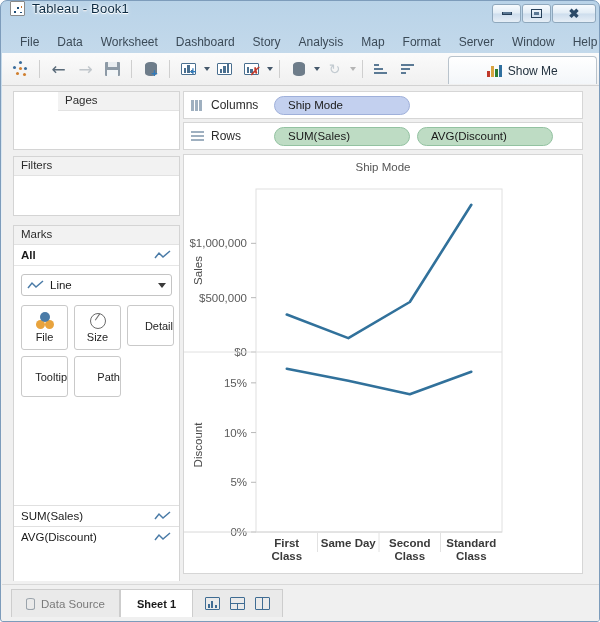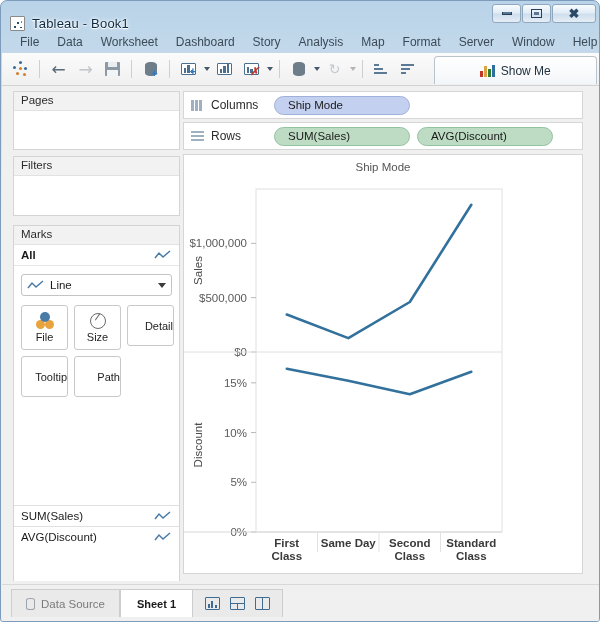--- a/index.html
+++ b/index.html
@@ -14,21 +14,21 @@
   .window {
     position: relative;
     width: 600px; height: 622px;
     background: linear-gradient(180deg,#b9d3e8 0%, #cfe0ee 18%, #e9f0f6 34%, #f2f2f2 46%, #f0f0f0 100%);
     border: 1px solid #7d9cbb;
     border-radius: 7px 7px 3px 3px;
     overflow: hidden;
   }
   .titlebar {
     position: absolute; left:0; top:0; width:600px; height:30px;
-    display:flex; align-items:flex-end;
+    display:flex; align-items:flex-start;
   }
   .title-ico {
     width:15px; height:15px; margin-left:9px; margin-right:7px;
     background:#fff; border:1px solid #8a8a8a; border-radius:1px;
     position:relative; flex:none;
   }
   .title-ico::before {
     content:""; position:absolute; left:2px; top:2px; right:2px; bottom:2px;
     background:
       radial-gradient(circle 1.1px at 2px 8px,#1f4e79 99%,transparent),
@@ -88,42 +88,42 @@
   .g-bars i{position:absolute;bottom:1px;width:2.4px;background:#4a6f8f;}
   .g-cyl{width:12px;height:14px;position:relative;}
   .g-cyl::before{content:"";position:absolute;inset:0;background:#6e7d8a;border-radius:5px/3px;}
   .g-plus{position:absolute;right:-1px;bottom:-1px;color:#2f7bbd;font-size:11px;font-weight:bold;line-height:8px;}
   .g-x{position:absolute;right:-1px;bottom:-1px;color:#c0392b;font-size:11px;font-weight:bold;line-height:8px;}
   .g-sort{width:15px;height:13px;position:relative;}
   .g-sort i{position:absolute;left:0;height:2px;background:#5b7a95;}
   .g-refresh{font-size:14px;color:#c3cbd1;}
 
   .showme {
-    position:absolute; right:3px; top:3px; width:163px; height:28px;
+    position:absolute; right:3px; top:3px; width:149px; height:28px;
     background:linear-gradient(180deg,#ffffff 0%,#f3f6f9 100%);
     border:1px solid #b9c3cc; border-bottom:none; border-radius:4px 4px 0 0;
     display:flex; align-items:center; justify-content:center; gap:6px;
   }
   .showme-ico{display:flex;align-items:flex-end;gap:1.4px;height:12px;}
   .showme-ico i{width:2.6px;display:block;}
   .showme-label{font-size:12px;color:#23323f;}
 
   
   .body { position:absolute; left:1px; top:85px; width:598px; height:497px; background:#f0f0f0; }
 
   
   .leftpane { position:absolute; left:11px; top:0; width:167px; height:495px; }
   .card {
     background:#fff; border:1px solid #d4d4d4;
   }
   .card-hdr {
     height:19px; background:#f2f2f2; border-bottom:1px solid #e2e2e2;
     font-size:11.5px; color:#2c2c2c; padding:2px 0 0 7px;
   }
-  #pages-card { position:absolute; left:0; top:5px; width:167px; height:59px; }
+  #pages-card { position:absolute; left:0; top:5px; width:167px; height:59px;padding-left:44px; }
   #filters-card{ position:absolute; left:0; top:70px; width:167px; height:60px; }
   #marks-card { position:absolute; left:0; top:139px; width:167px; height:356px; border-bottom:none;}
   .marks-all {
     height:21px; display:flex; align-items:center; justify-content:space-between;
     padding:0 8px 0 7px; font-size:11.5px; font-weight:bold; color:#1a1a1a;
     border-bottom:1px solid #e6e6e6;
   }
   .marks-body{ padding:8px 7px 0 7px; }
   .mark-select{
     height:22px; border:1px solid #c4c4c4; border-radius:3px; background:#fff;

